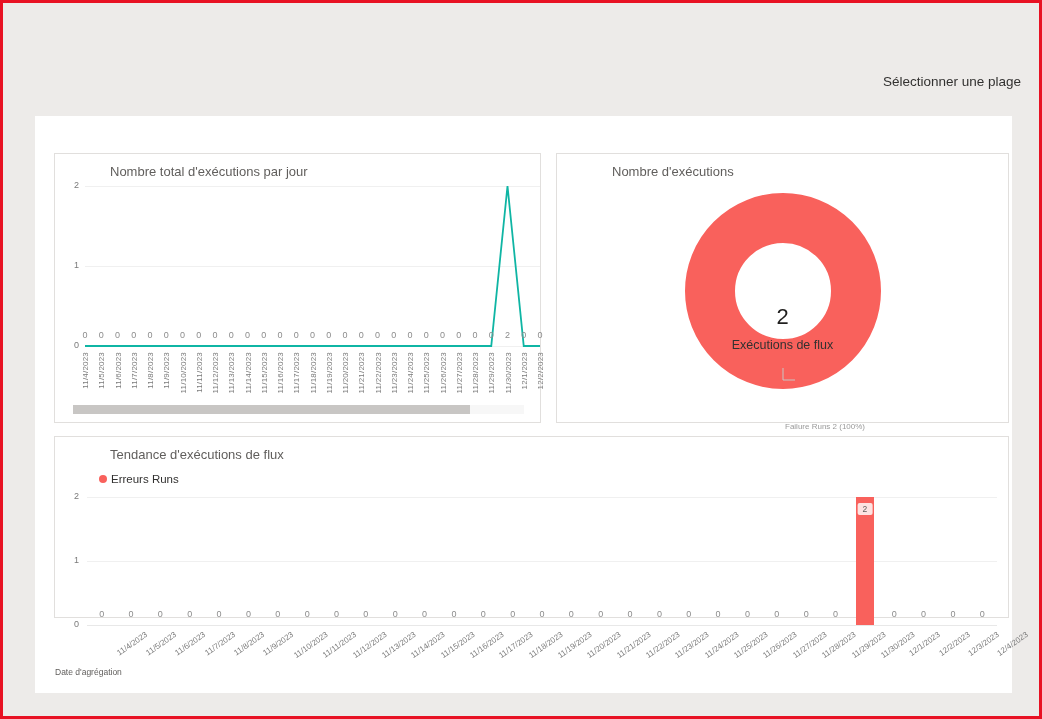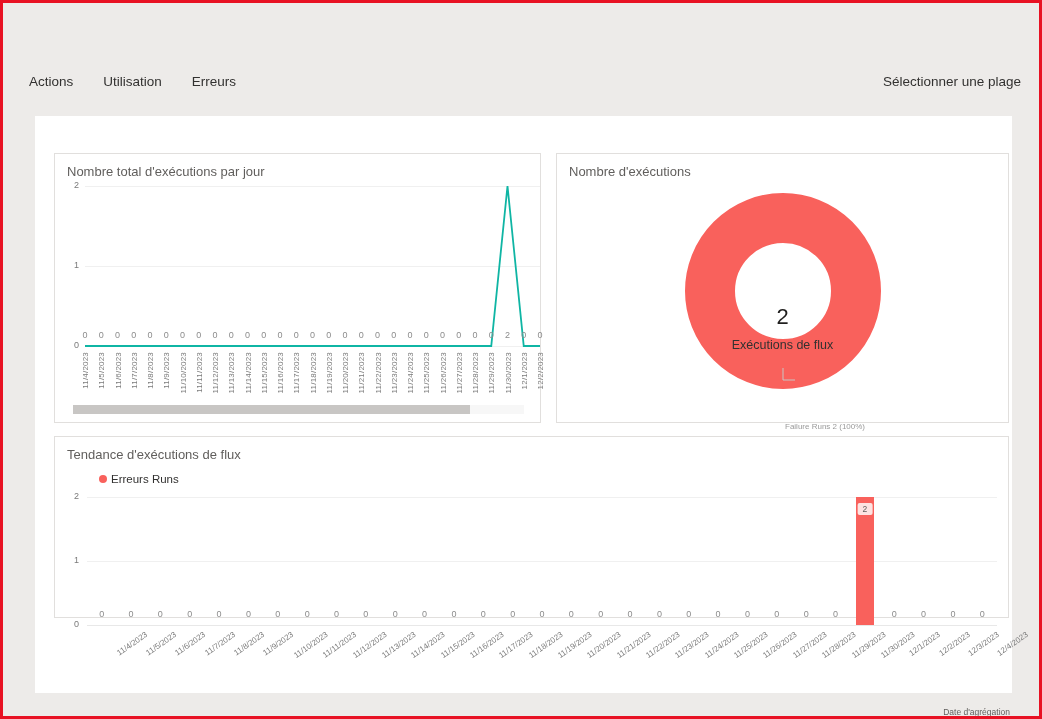--- a/index.html
+++ b/index.html
@@ -75,20 +75,21 @@
   
   .content-card {
     position: absolute; left: 32px; top: 113px;
     width: 977px; height: 577px;
     background: #ffffff;
   }
   .panel {
     position: absolute;
     background: #fff;
     border: 1px solid #e1dfdd;
+    padding-left: 43px;
   }
   .panel-title {
     font-size: 13px; color: #605e5c;
     padding: 10px 0 0 12px;
   }
 
   
   #panel-daily-runs { left: 19px;  top: 37px;  width: 487px; height: 270px; }
   #panel-run-count  { left: 521px; top: 37px;  width: 453px; height: 270px; }
   #panel-trend      { left: 19px;  top: 320px; width: 955px; height: 182px; }
@@ -143,35 +144,30 @@
     background: #fde3e1; color: #605e5c;
     font-size: 8.5px; padding: 1px 5px; border-radius: 2px;
   }
   .xlab-rot {
     position: absolute; font-size: 8px; color: #7b7b7b;
     transform-origin: right top; transform: rotate(-35deg);
     white-space: nowrap; text-align: right;
   }
   .axis-title {
     position: absolute; font-size: 8.5px; color: #605e5c;
-    width: 100%; text-align: right; margin-top: 40px;
+    width: 100%; text-align: left;
   }
 </style>
 </head>
 <body>
 
 <div id="screen">
 
 
   <div class="cmdbar">
-    <div class="tabs">
-      <button class="tab">Actions</button>
-      <button class="tab">Utilisation</button>
-      <button class="tab">Erreurs</button>
-    </div>
     <div class="range-wrap">
       <span class="range-label">Sélectionner une plage</span>
     </div>
   </div>
 
   <div class="content-card">
 
     <div class="panel" id="panel-daily-runs">
       <div class="panel-title">Nombre total d'exécutions par jour</div>
       <div id="daily-plot" style="position: absolute; left: 0px; top: 0px; width: 487px; height: 270px;">

